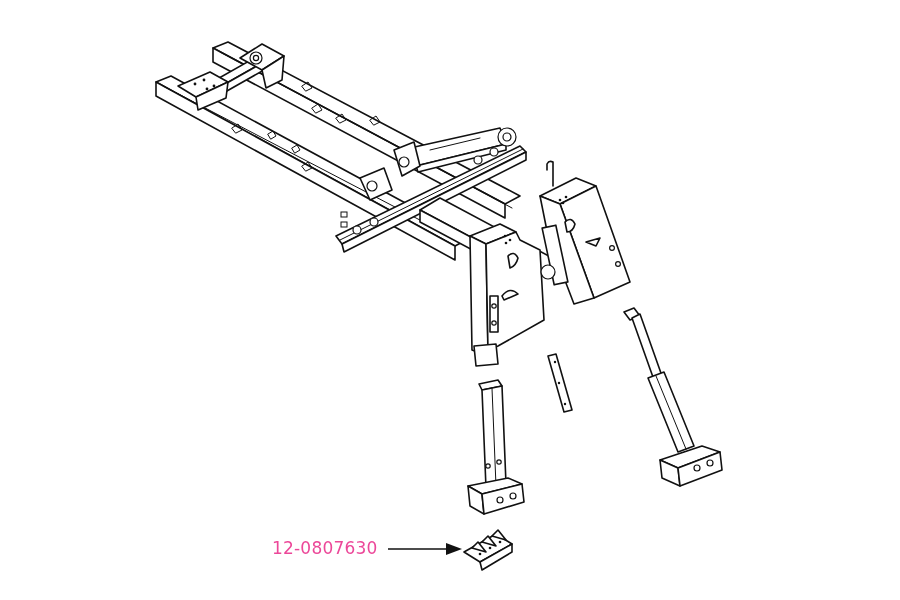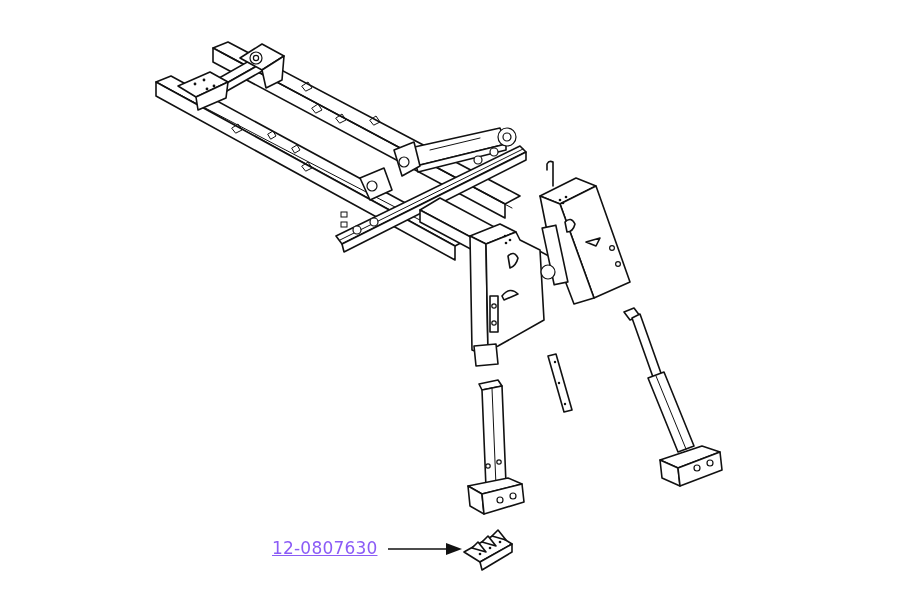--- a/index.html
+++ b/index.html
@@ -2,21 +2,21 @@
 <html><head>
 <meta charset="utf-8">
 <style>
   html, body { margin: 0; padding: 0; background: #ffffff; }
   body { width: 900px; height: 600px; overflow: hidden; position: relative; font-family: "DejaVu Sans", sans-serif; }
   #canvas { position: absolute; left: 0; top: 0; width: 900px; height: 600px; }
   .ln { fill: #ffffff; stroke: #111; stroke-width: 1.6; stroke-linejoin: round; stroke-linecap: round; }
   .thin { fill: none; stroke: #111; stroke-width: 1; stroke-linecap: round; }
   .hole { fill: #ffffff; stroke: #111; stroke-width: 1.2; }
   .dot { fill: #111; }
-  .callout-label { position: absolute; left: 272px; top: 538px; font-size: 17px; color: #8b5cf6; letter-spacing: 0.2px; text-decoration: underline; }
+  .callout-label { position: absolute; left: 272px; top: 538px; font-size: 17px; color: #ec4899; letter-spacing: 0.2px; }
 </style>
 </head>
 <body>
 
 <svg id="canvas" viewBox="0 0 900 600" xmlns="http://www.w3.org/2000/svg">
 
   <g>
 
     <polygon class="ln" points="213,48 228,42 520,196 505,204"></polygon>
     <polygon class="ln" points="213,48 213,62 505,218 505,204"></polygon>

